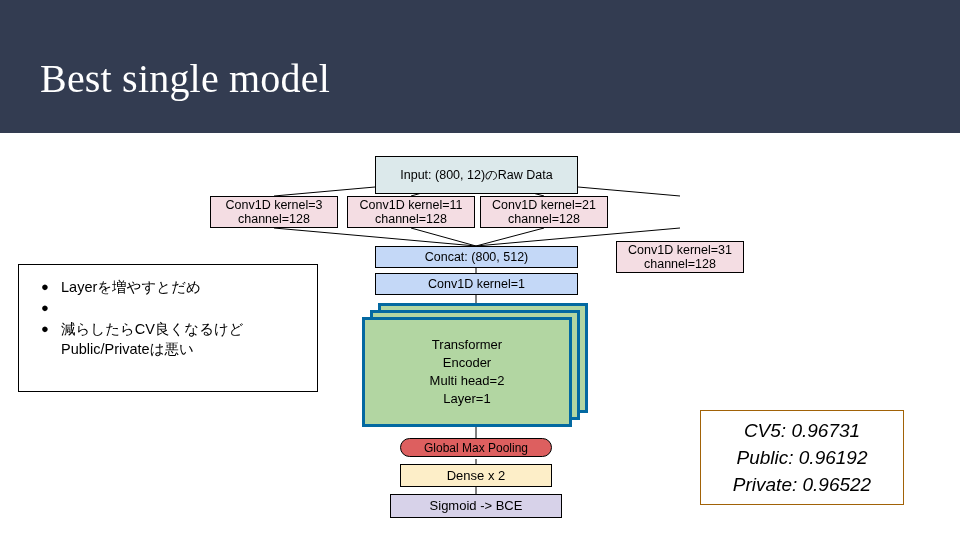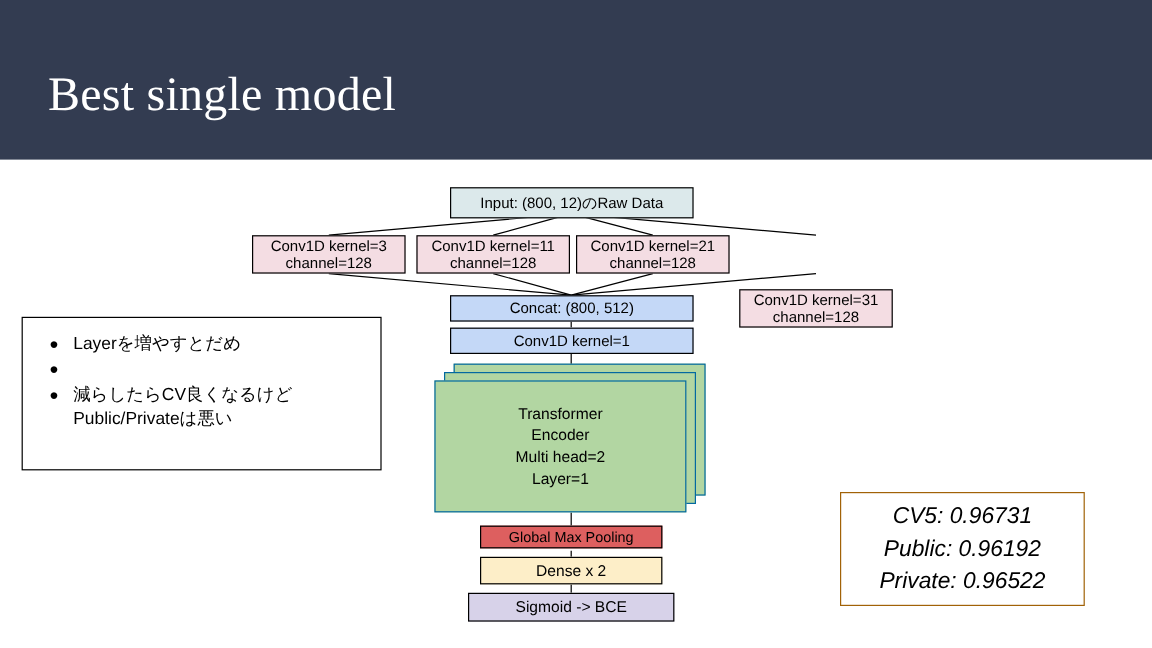--- a/index.html
+++ b/index.html
@@ -42,51 +42,51 @@
     font-size: 12.5px;
     line-height: 14px;
     display: flex;
     align-items: center;
     justify-content: center;
     text-align: center;
     white-space: pre-line;
     z-index: 3;
   }
 
-  #node-input    { left: 375px; top: 156px; width: 203px; height: 26px;
+  #node-input    { left: 375px; top: 156px; width: 203px; height: 38px;
                    background: #dce9eb; font-size: 12.5px; }
   .conv-node     { top: 196px; width: 128px; height: 32px; background: #f4dde3; }
   #conv-k3       { left: 210px; }
   #conv-k11      { left: 347px; }
   #conv-k21      { left: 480px; }
   #conv-k31      { left: 616px; margin-top: 45px; }
 
   #node-concat   { left: 375px; top: 246px; width: 203px; height: 22px;
                    background: #c4d8f7; }
   #node-conv1    { left: 375px; top: 273px; width: 203px; height: 22px;
                    background: #c4d8f7; }
 
   
   #transformer-stack { position: absolute; left: 362px; top: 303px;
                        width: 240px; height: 130px; z-index: 3; }
   .tf-layer {
     position: absolute;
     width: 210px; height: 110px;
     background: #b2d6a2;
-    border: 1px solid #0369a1;
+    border: 3px solid #0369a1;
   }
   #tf-back   { left: 16px; top: 0px;  }
   #tf-mid    { left: 8px;  top: 7px;  }
   #tf-front  { left: 0px;  top: 14px;
                display: flex; align-items: center; justify-content: center;
                text-align: center; font-size: 13px; line-height: 18px;
                white-space: pre-line; color: #000; }
 
   #node-gmp    { left: 400px; top: 438px; width: 152px; height: 19px;
-                 background: #dd5f5f; font-size: 12px; }
+                 background: #dd5f5f; font-size: 12px; border-radius: 10px; }
   #node-dense  { left: 400px; top: 464px; width: 152px; height: 23px;
                  background: #fdeec8; font-size: 13px; }
   #node-sigmoid{ left: 390px; top: 494px; width: 172px; height: 24px;
                  background: #d7d2e9; font-size: 13px; }
 
   
   #connectors { position: absolute; left: 0; top: 0;
                 width: 960px; height: 540px; z-index: 1; }
   #connectors line { stroke: #000000; stroke-width: 1; }
 

